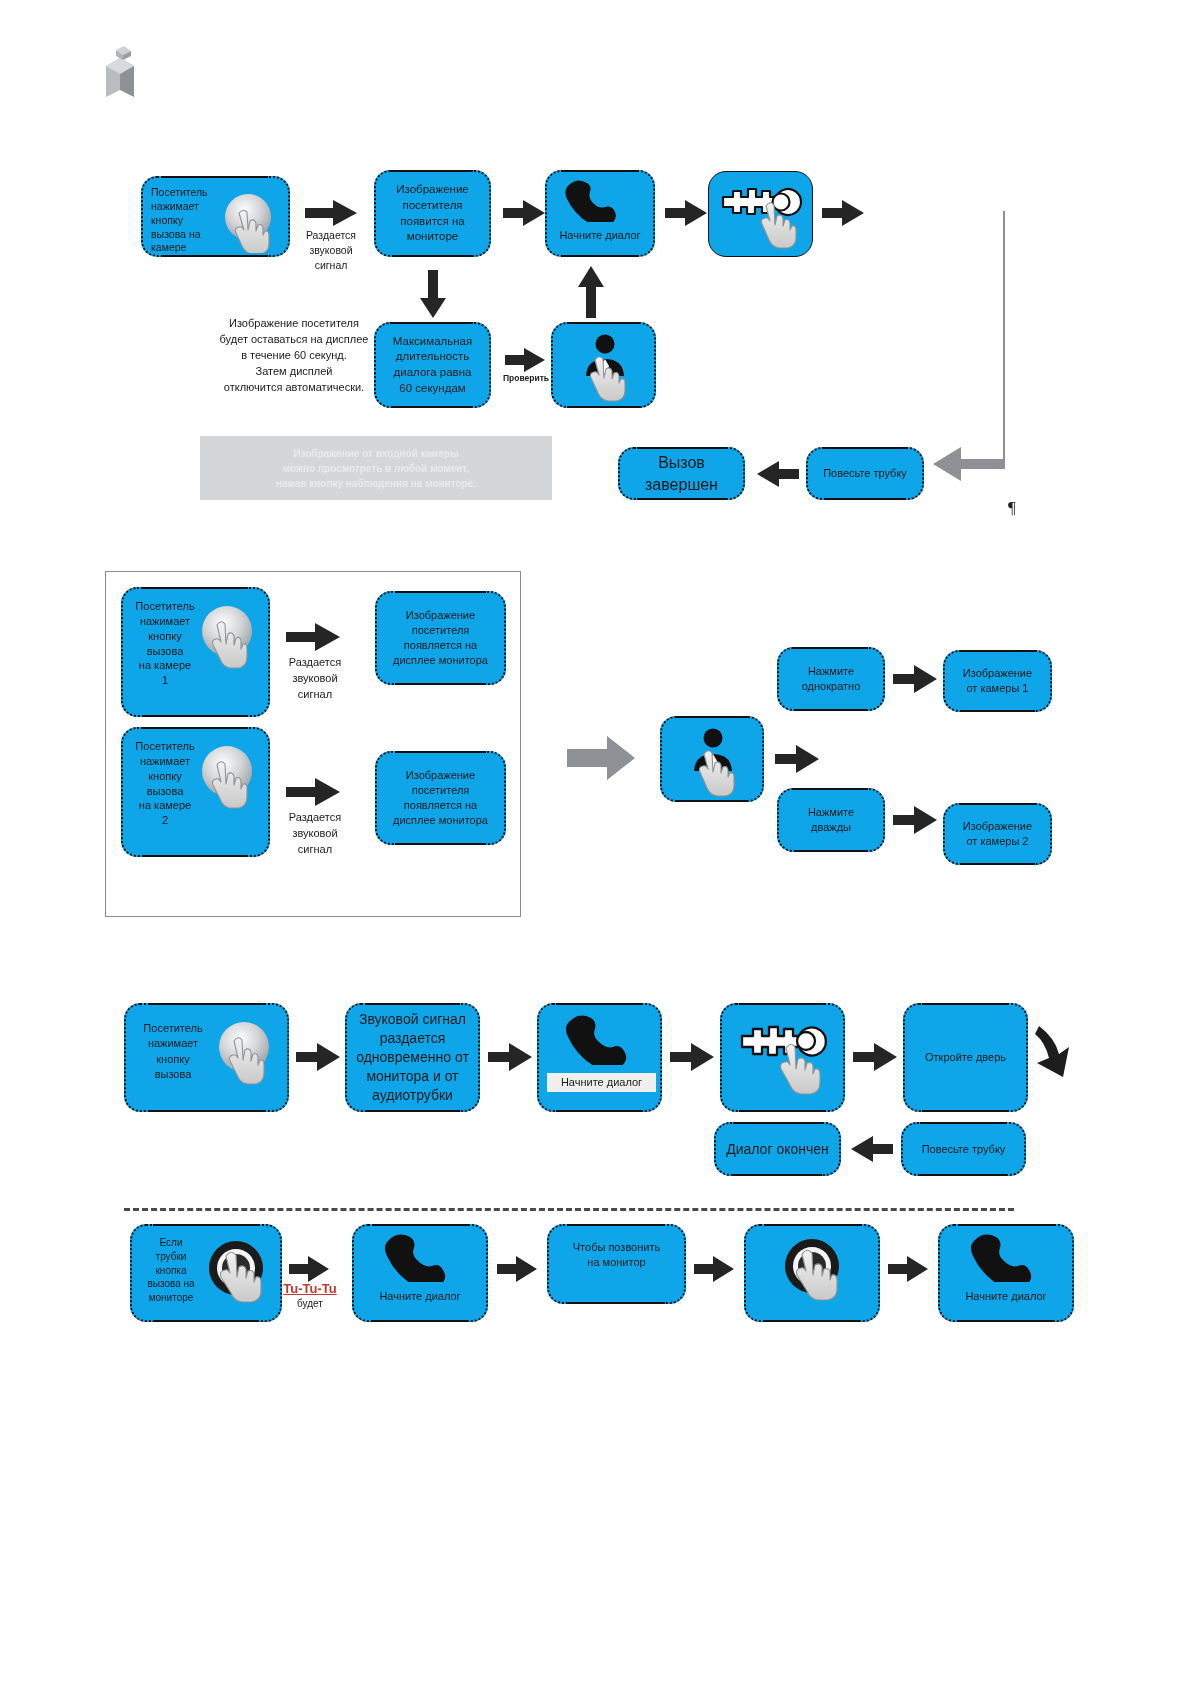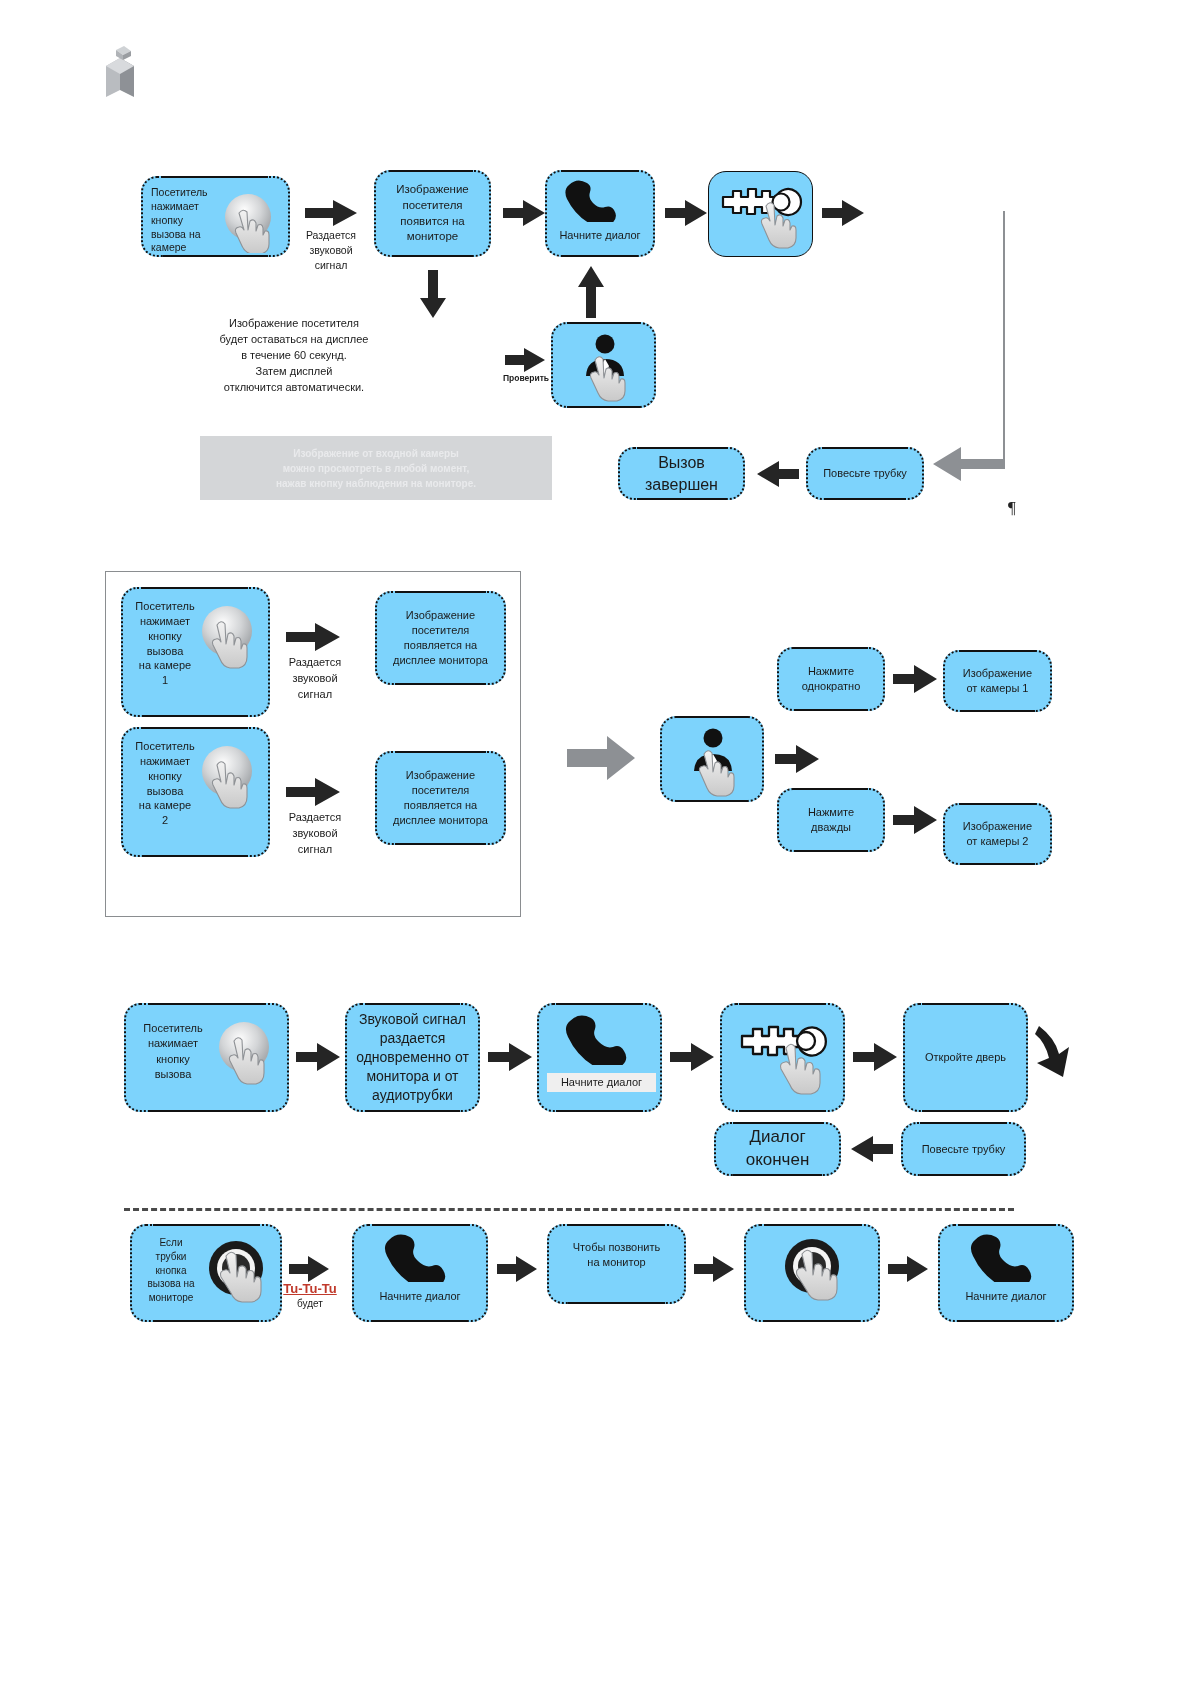--- a/index.html
+++ b/index.html
@@ -12,21 +12,21 @@
 
   
   .abs{position:absolute;}
 
   
   .box{
     position:absolute;
     box-sizing:border-box;
     border:2px dotted #111;
     border-radius:16px;
-    background:#7dd3fc;
+    background:#0ea5e9;
     display:flex;
     align-items:center;
     justify-content:center;
     text-align:center;
     font-size:11.5px;
     line-height:1.35;
     color:#1b1b1b;
     padding:4px 6px;
   }
   .box .txt{position:relative;z-index:3;}
@@ -189,20 +189,26 @@
         <path d="M8 0 h10 v28 h8 L13 48 0 28 h8 z" fill="#252525"></path>
       </svg>
   </div>
 
   <div class="caption" style="left:194px;top:316px;width:200px;white-space:pre-line;font-size:11px;">Изображение посетителя
 будет оставаться на дисплее
 в течение 60 секунд.
 Затем дисплей
 отключится автоматически.</div>
 
+  <div class="box" style="left:374px;top:322px;width:117px;height:86px;white-space:pre-line;">
+    <span class="txt">Максимальная
+длительность
+диалога равна
+60 секундам</span>
+  </div>
 
   <div class="arrow" style="left:505px;top:348px;">
     <svg width="40" height="24" viewBox="0 0 40 24">
         <path d="M0 7 h19 V0 l21 12 -21 12 v-7 H0 z" fill="#252525"></path>
       </svg>
   </div>
   <div class="caption small" style="left:500px;top:372px;width:52px;font-size:8.5px;font-weight:bold;text-align:center;">Проверить</div>
 
   <div class="box" style="left:551px;top:322px;width:105px;height:86px;">
     <span class="icon" style="left:24px;top:8px;">
@@ -444,21 +450,21 @@
   </div>
 
   <div class="arrow" style="left:1035px;top:1020px;">
     <svg width="46" height="80" viewBox="0 0 46 80">
       <path d="M4 6 q16 12 20 28 l10 -7 -6 30 -26 -14 12 -5 Q10 22 0 14 z" fill="#1d1d1d"></path>
     </svg>
   </div>
 
 
   <div class="box" style="left:714px;top:1122px;width:127px;height:54px;">
-    <span class="txt" style="font-size:17px;">Диалог окончен</span>
+    <span class="txt" style="font-size:14px;">Диалог окончен</span>
   </div>
 
   <div class="arrow" style="left:851px;top:1136px;">
     <svg width="42" height="26" viewBox="0 0 42 26">
         <path d="M42 8 H22 V0 L0 13 l22 13 v-8 h20 z" fill="#252525"></path>
       </svg>
   </div>
 
   <div class="box" style="left:901px;top:1122px;width:125px;height:54px;">
     <span class="txt" style="font-size:11px;">Повесьте трубку</span>

